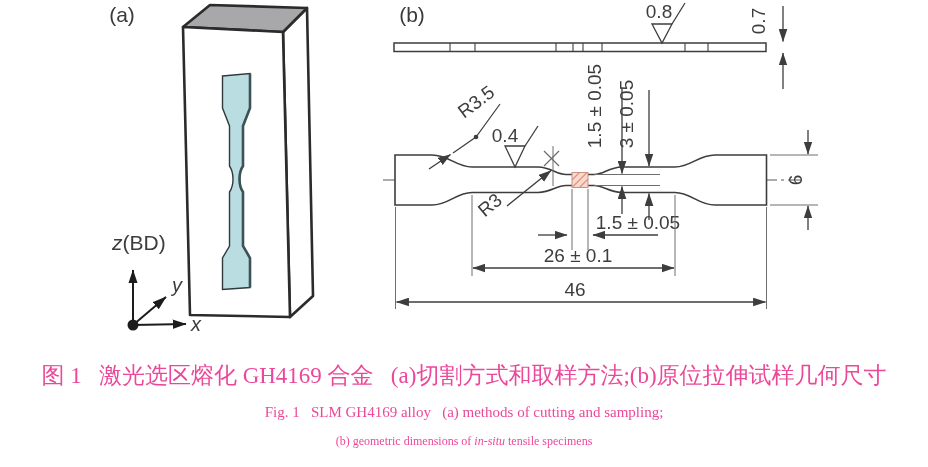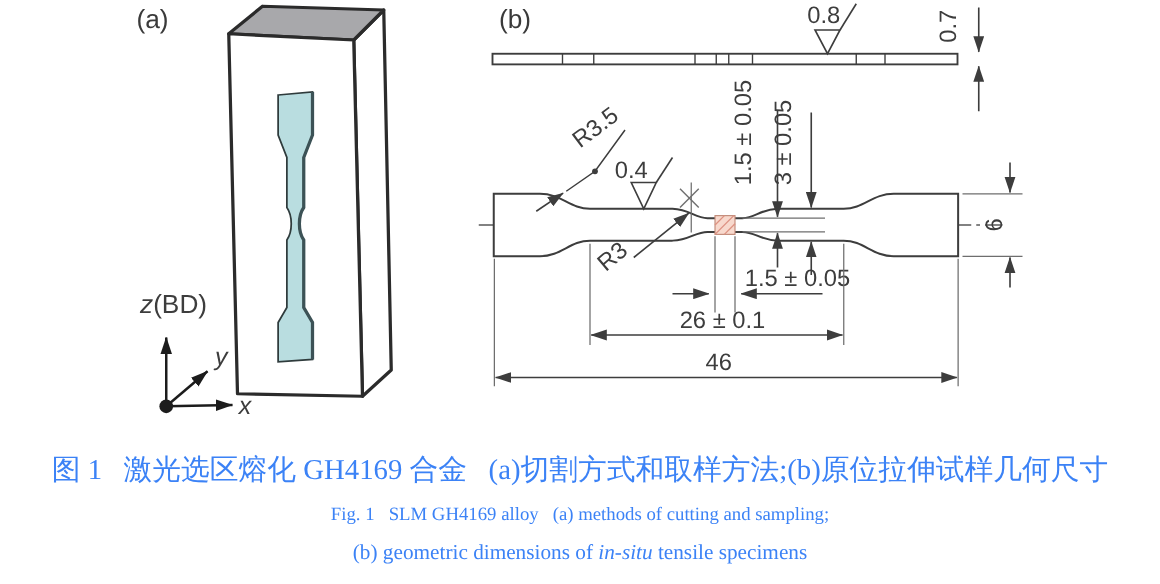--- a/index.html
+++ b/index.html
@@ -1,23 +1,23 @@
 <!DOCTYPE html>
 <html><head>
 <meta charset="utf-8">
 <style>
   html,body{margin:0;padding:0;background:#ffffff;}
   #stage{position:relative;width:928px;height:467px;background:#fff;overflow:hidden;
          font-family:"Liberation Sans","DejaVu Sans",sans-serif;}
   #fig-svg{position:absolute;left:0;top:0;}
-  .cap{position:absolute;left:0;width:928px;text-align:center;color:#3b82f6;
+  .cap{position:absolute;left:0;width:928px;text-align:center;color:#ec4899;
        font-family:"Liberation Serif","DejaVu Serif",serif;white-space:pre;}
   .cap.zh{top:360px;font-size:23px;line-height:32px;}
   .cap.en1{top:399px;font-size:15px;line-height:27px;}
-  .cap.en2{top:428px;font-size:17px;line-height:27px;}
+  .cap.en2{top:428px;font-size:12px;line-height:27px;}
   .cap .it{font-style:italic;}
   text{fill:#3d3d3d;font-family:"Liberation Sans","DejaVu Sans",sans-serif;}
   .lbl{font-size:21px;fill:#3a3a3a;}
   .dim{font-size:19px;}
   .outline{fill:#ffffff;stroke:#3d3d3d;stroke-width:1.6;}
   .dimline{stroke:#3d3d3d;stroke-width:1.3;fill:none;}
   .extline{stroke:#6e6e6e;stroke-width:1;fill:none;}
   .tick{stroke:#3d3d3d;stroke-width:1.1;}
 </style>
 </head>

